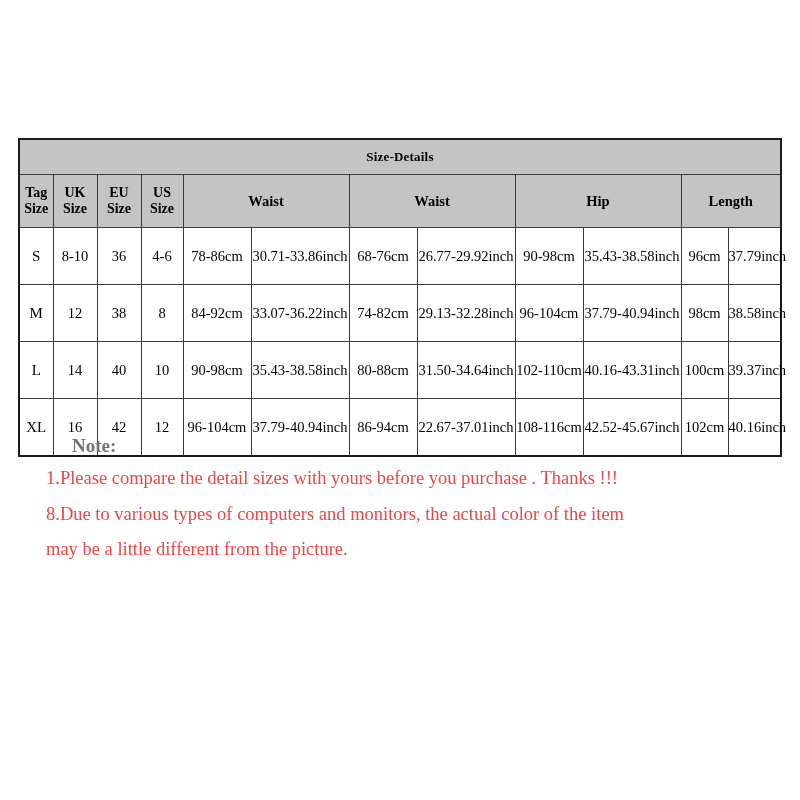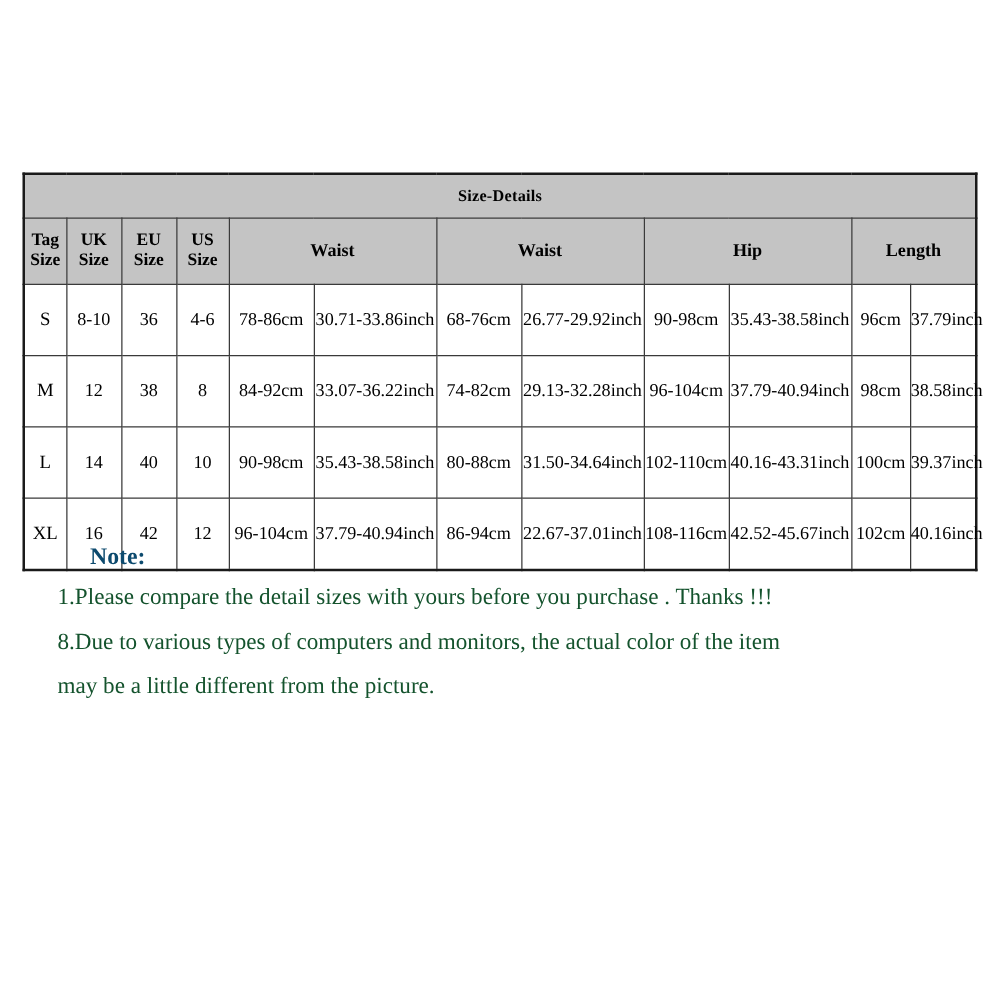--- a/index.html
+++ b/index.html
@@ -82,27 +82,27 @@
   #notes {
     position: absolute;
     left: 46px;
     top: 436px;
     width: 720px;
     color: #e8312a;
   }
   .note-title {
     font-size: 19px;
     font-weight: bold;
-    color: #0c4a6e;
+    color: #737373;
     margin: 0 0 14px 26px;
     line-height: 1;
   }
   .note-line {
     font-size: 18.5px;
-    color: #14532d;
+    color: #ef4444;
     line-height: 1;
     margin: 0 0 17px 0;
     white-space: nowrap;
   }
   .note-line.indent-0 { margin-left: 0px; }
   .note-line.indent-1 { margin-left: 6px; }
 </style>
 </head>
 <body>
 

